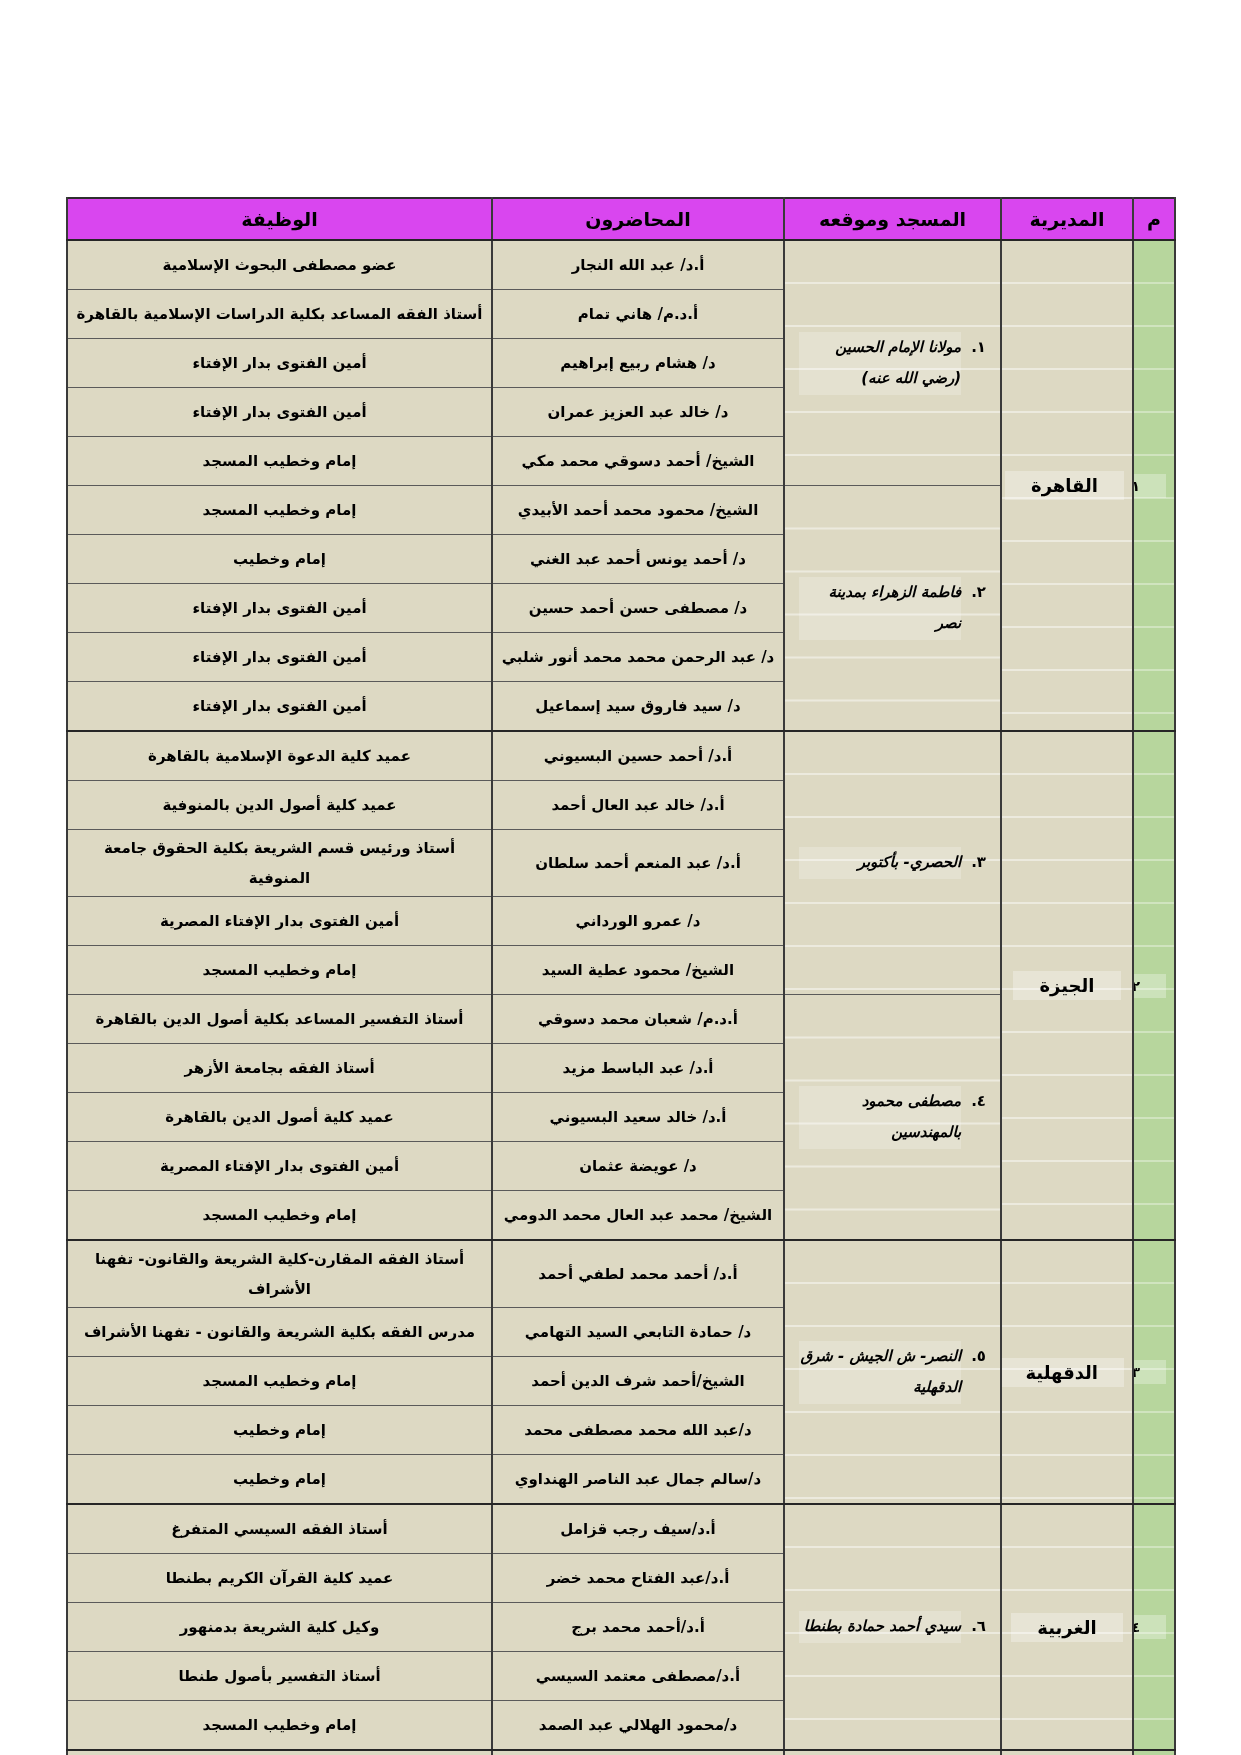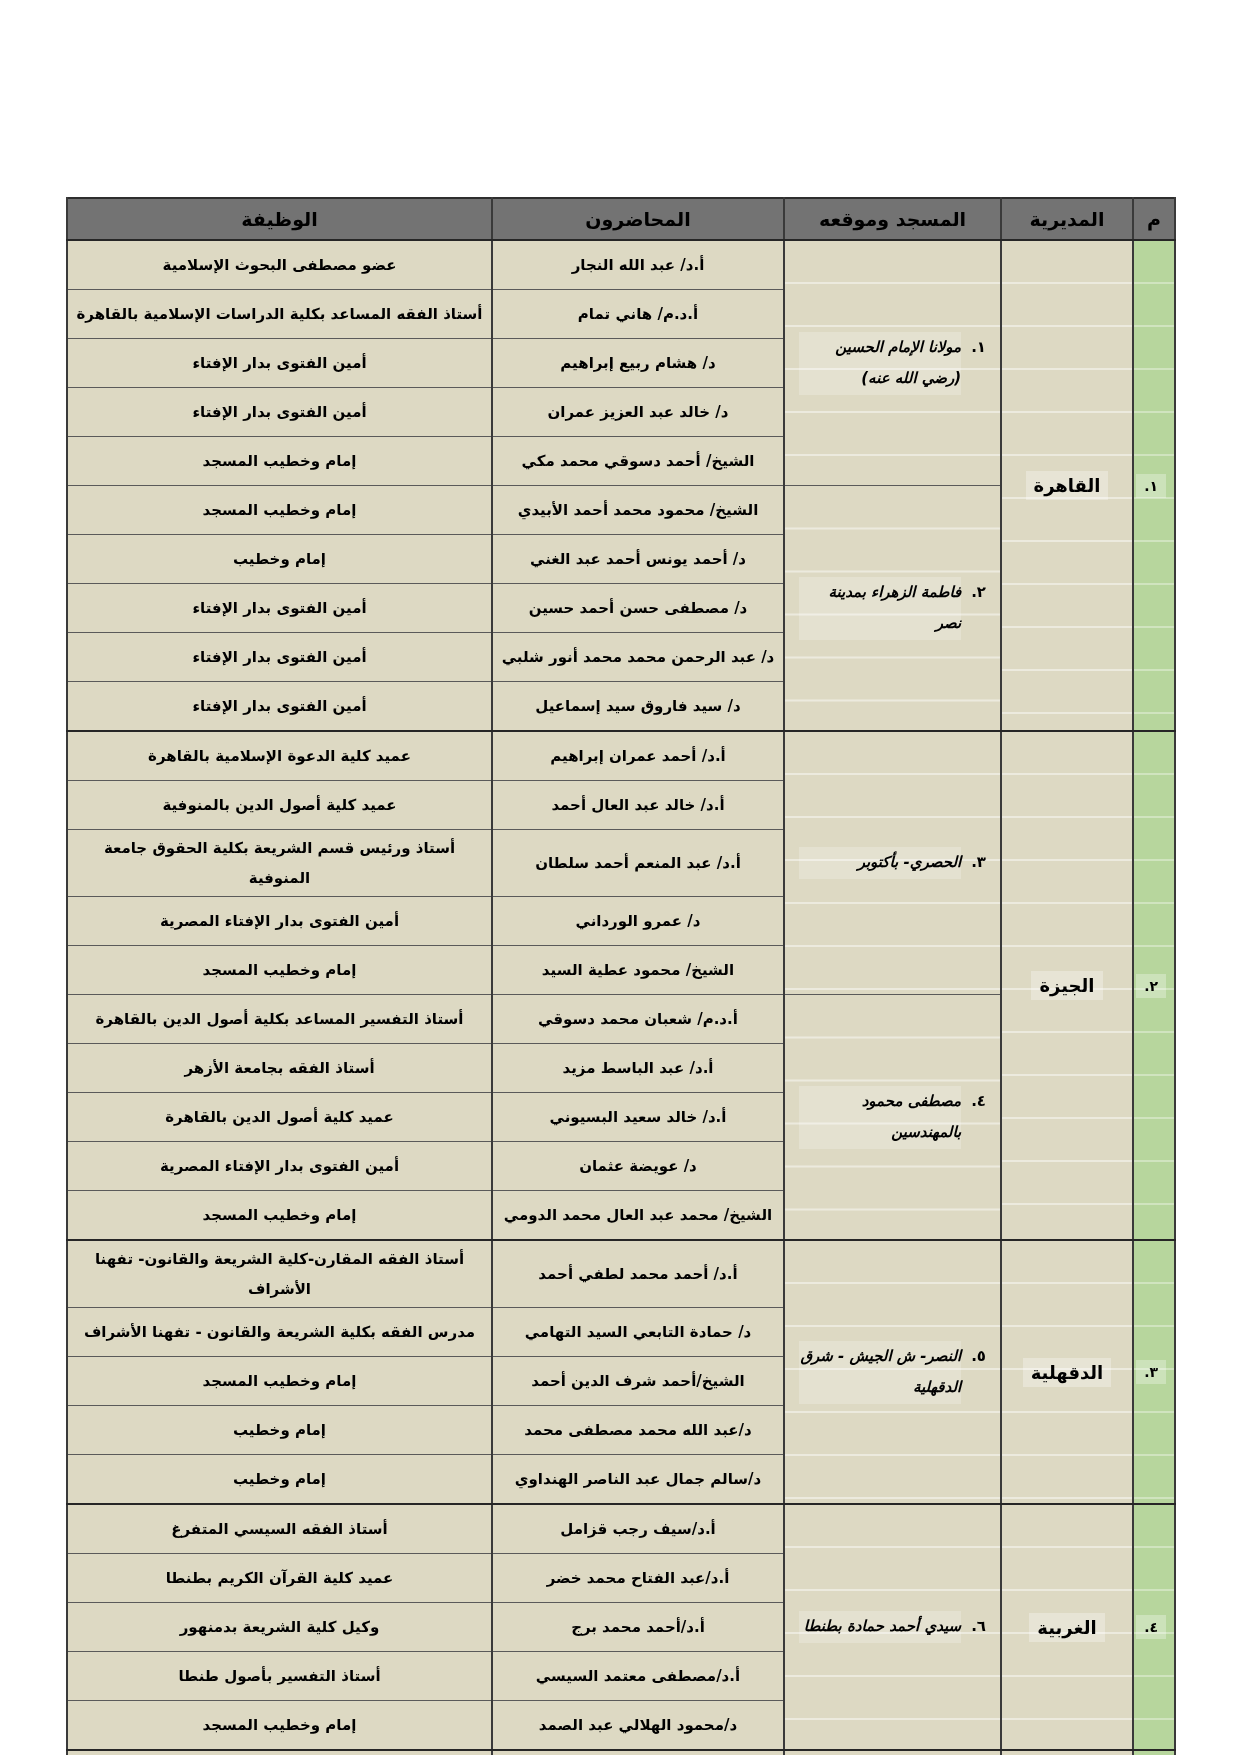--- a/index.html
+++ b/index.html
@@ -31,21 +31,21 @@
     border-right: 2px solid #3a3a3a;
     border-left: 2px solid #3a3a3a;
     border-top: 1px solid #5a5a5a;
     border-bottom: 1px solid #5a5a5a;
     padding: 3px 8px;
     vertical-align: middle;
     text-align: center;
     overflow: hidden;
   }
   th {
-    background: #737373;
+    background: #d946ef;
     height: 34px;
     font-size: 19px;
     border-bottom: 2px solid #262626;
   }
   td { height: 42px; background: #ddd9c3; }
   tr.sec-end > td { border-bottom: 2px solid #262626; }
   td.bb-thick { border-bottom: 2px solid #262626; }
 
   .c-job, .c-lect {
     font-size: 15px;
@@ -67,21 +67,21 @@
   }
   .c-num {
     background: #b7d69d;
     font-size: 14px;
     background-image: repeating-linear-gradient(
       to bottom, transparent 0, transparent 41px,
       rgba(255,255,255,0.35) 41px, rgba(255,255,255,0.35) 43px);
   }
   .hl {
     background: rgba(255,255,255,0.30);
-    padding: 4px 8px;
+    padding: 4px 26px;
     display: inline-block;
   }
   .mosque-wrap {
     display: flex;
     align-items: flex-start;
     gap: 10px;
     padding: 4px 6px;
     text-align: right;
   }
   .m-num { flex: 0 0 auto; }
@@ -170,21 +170,21 @@
 
     <tr>
       <td class="c-num bb-thick" rowspan="10"><span class="hl">٢.</span></td>
       <td class="c-dir bb-thick" rowspan="10"><span class="hl">الجيزة</span></td>
       <td class="c-mosque" rowspan="5">
         <div class="mosque-wrap">
               <span class="m-num">٣.</span>
               <span class="m-name">الحصري- بأكتوبر</span>
             </div>
       </td>
-      <td class="c-lect">أ.د/ أحمد عمران إبراهيم</td>
+      <td class="c-lect">أ.د/ أحمد حسين البسيوني</td>
       <td class="c-job">عميد كلية الدعوة الإسلامية بالقاهرة</td>
     </tr>
     <tr>
       <td class="c-lect">أ.د/ خالد عبد العال أحمد</td>
       <td class="c-job">عميد كلية أصول الدين بالمنوفية</td>
     </tr>
     <tr>
       <td class="c-lect">أ.د/ عبد المنعم أحمد سلطان</td>
       <td class="c-job">أستاذ ورئيس قسم الشريعة بكلية الحقوق جامعة المنوفية</td>
     </tr>

